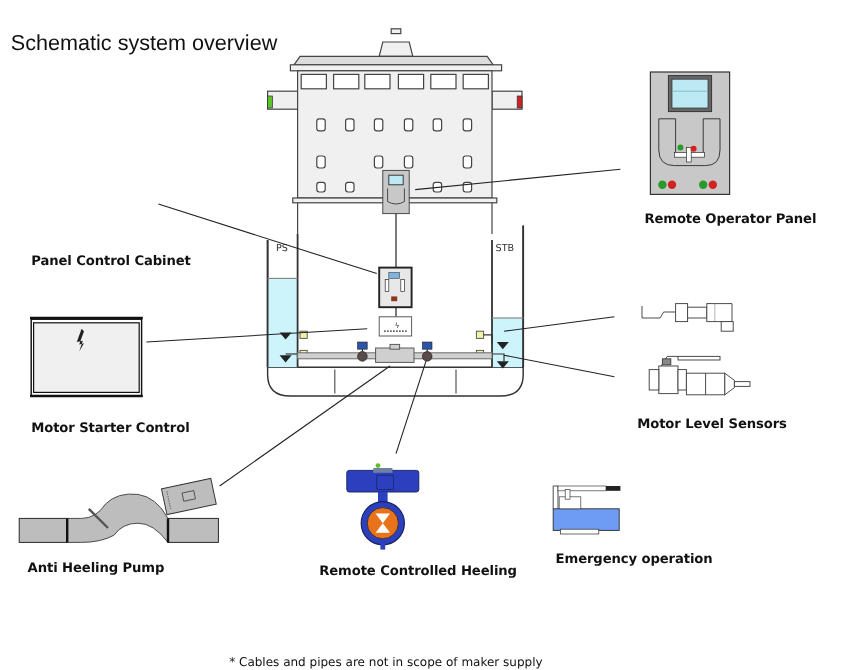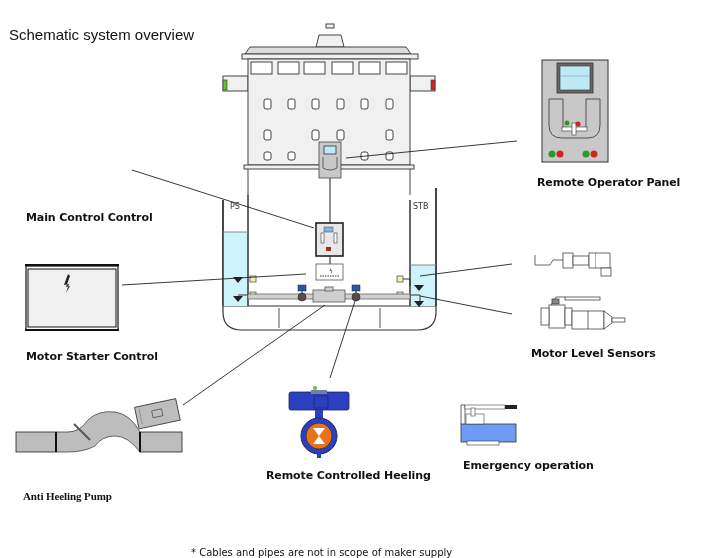--- a/index.html
+++ b/index.html
@@ -1,17 +1,17 @@
 <!DOCTYPE html>
 <html><head>
 <meta charset="utf-8">
 <style>
   html, body { margin:0; padding:0; background:#ffffff; }
   body { width:701px; height:558px; position:relative; overflow:hidden; font-family:"DejaVu Sans", sans-serif; }
-  .title { position:absolute; left:9px; top:26px; font-family:"Liberation Sans", sans-serif; font-size:15px; color:#111; }
+  .title { position:absolute; left:9px; top:26px; font-family:"Liberation Sans", sans-serif; font-size:18px; color:#111; }
   .lbl { position:absolute; font-family:"DejaVu Sans", sans-serif; font-weight:bold; font-size:11px; color:#111; white-space:nowrap; letter-spacing:-0.1px; }
   .note { position:absolute; left:191px; top:520px; font-family:"DejaVu Sans", sans-serif; font-size:10px; color:#111; white-space:nowrap;margin-top:27px; }
   svg.main { position:absolute; left:0; top:0; }
 </style>
 </head>
 <body>
 
 <div class="title">Schematic system overview</div>
 
 <svg class="main" width="701" height="558" viewBox="0 0 701 558">
@@ -217,20 +217,20 @@
     <rect x="467" y="441" width="32" height="4" fill="#fff" stroke="#333" stroke-width="0.6"></rect>
     <rect x="466" y="414" width="18" height="10" fill="#fff" stroke="#444" stroke-width="0.6"></rect>
     <path d="M461,424 L461,405 L465,405 L465,424" fill="none" stroke="#444" stroke-width="0.8"></path>
     <rect x="465" y="405" width="40" height="4" fill="#fff" stroke="#444" stroke-width="0.6"></rect>
     <rect x="505" y="405" width="12" height="4" fill="#222"></rect>
     <rect x="471" y="408" width="4" height="8" fill="#fff" stroke="#444" stroke-width="0.6"></rect>
   </g>
 </svg>
 
 <div class="lbl" style="left:537px; top:176px;">Remote Operator Panel</div>
-<div class="lbl" style="left:26px; top:211px;">Main Control Control</div>
+<div class="lbl" style="left:26px; top:211px;">Panel Control Cabinet</div>
 <div class="lbl" style="left:26px; top:350px;">Motor Starter Control</div>
 <div class="lbl" style="left:531px; top:347px;">Motor Level Sensors</div>
-<div class="lbl" style="left:23px; top:490px;font-family:Liberation Serif, serif;">Anti Heeling Pump</div>
+<div class="lbl" style="left:23px; top:467px;">Anti Heeling Pump</div>
 <div class="lbl" style="left:266px; top:469px;">Remote Controlled Heeling</div>
 <div class="lbl" style="left:463px; top:459px;">Emergency operation</div>
 
 <div class="note">* Cables and pipes are not in scope of maker supply</div>
 
 </body></html>

